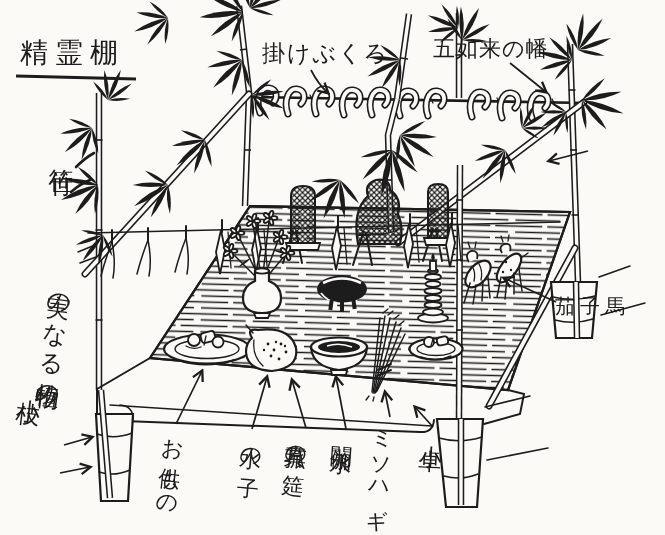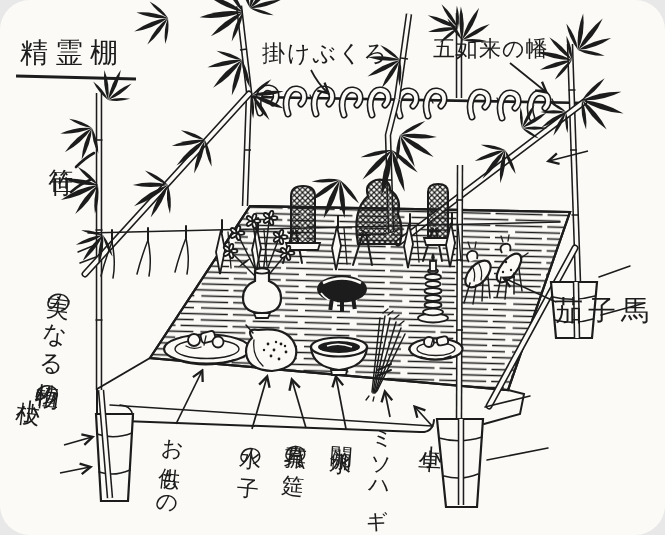--- a/index.html
+++ b/index.html
@@ -1,17 +1,17 @@
 <!DOCTYPE html>
 <html><head>
 <meta charset="utf-8">
 <style>
   html,body{margin:0;padding:0;background:#e8e8e8;}
   .page{position:relative;width:665px;height:535px;background:#fbfaf6;overflow:hidden;
-        font-family:"DejaVu Sans","Liberation Sans",sans-serif;color:#1c1c1c;border-radius:30px;}
+        font-family:"DejaVu Sans","Liberation Sans",sans-serif;color:#1c1c1c;}
   svg.draw{position:absolute;left:0;top:0;z-index:1;}
   .lbl{position:absolute;z-index:5;white-space:nowrap;color:#1c1c1c;line-height:1.05;}
   .v{writing-mode:vertical-rl;text-orientation:upright;}
   .title-underline{position:absolute;left:16px;top:76px;width:120px;height:3px;
         background:#1c1c1c;transform:rotate(1.5deg);z-index:5;}
   
   .bB{fill:none;stroke:#1c1c1c;stroke-width:7;stroke-linecap:round}
   .bW{fill:none;stroke:#fbfaf6;stroke-width:3.8;stroke-linecap:round}
   .pB{fill:none;stroke:#1c1c1c;stroke-width:6.5;stroke-linecap:butt}
   .pW{fill:none;stroke:#fbfaf6;stroke-width:3.4;stroke-linecap:butt}
@@ -426,15 +426,15 @@
 <div class="lbl v" style="left:242px;top:429px;font-size:22px;letter-spacing:3px;transform:rotate(5deg);transform-origin:top left">水の子</div>
 
 <div class="lbl v" style="left:287px;top:426px;font-size:22px;letter-spacing:2px;transform:rotate(5deg);transform-origin:top left">真菰の筵</div>
 
 <div class="lbl v" style="left:332px;top:428px;font-size:22px;letter-spacing:3px;transform:rotate(4deg);transform-origin:top left">閼伽水</div>
 
 <div class="lbl v" style="left:373px;top:415px;font-size:21px;letter-spacing:2px;transform:rotate(4deg);transform-origin:top left">ミソハギ</div>
 
 <div class="lbl v" style="left:420px;top:427px;font-size:23px;letter-spacing:4px;transform:rotate(3deg);transform-origin:top left">小卓</div>
 
-<div class="lbl" style="left:555px;top:296px;font-size:28px;letter-spacing:5px">茄子馬</div>
+<div class="lbl" style="left:555px;top:296px;font-size:20px;letter-spacing:5px">茄子馬</div>
 
 </div>
 
 </body></html>

